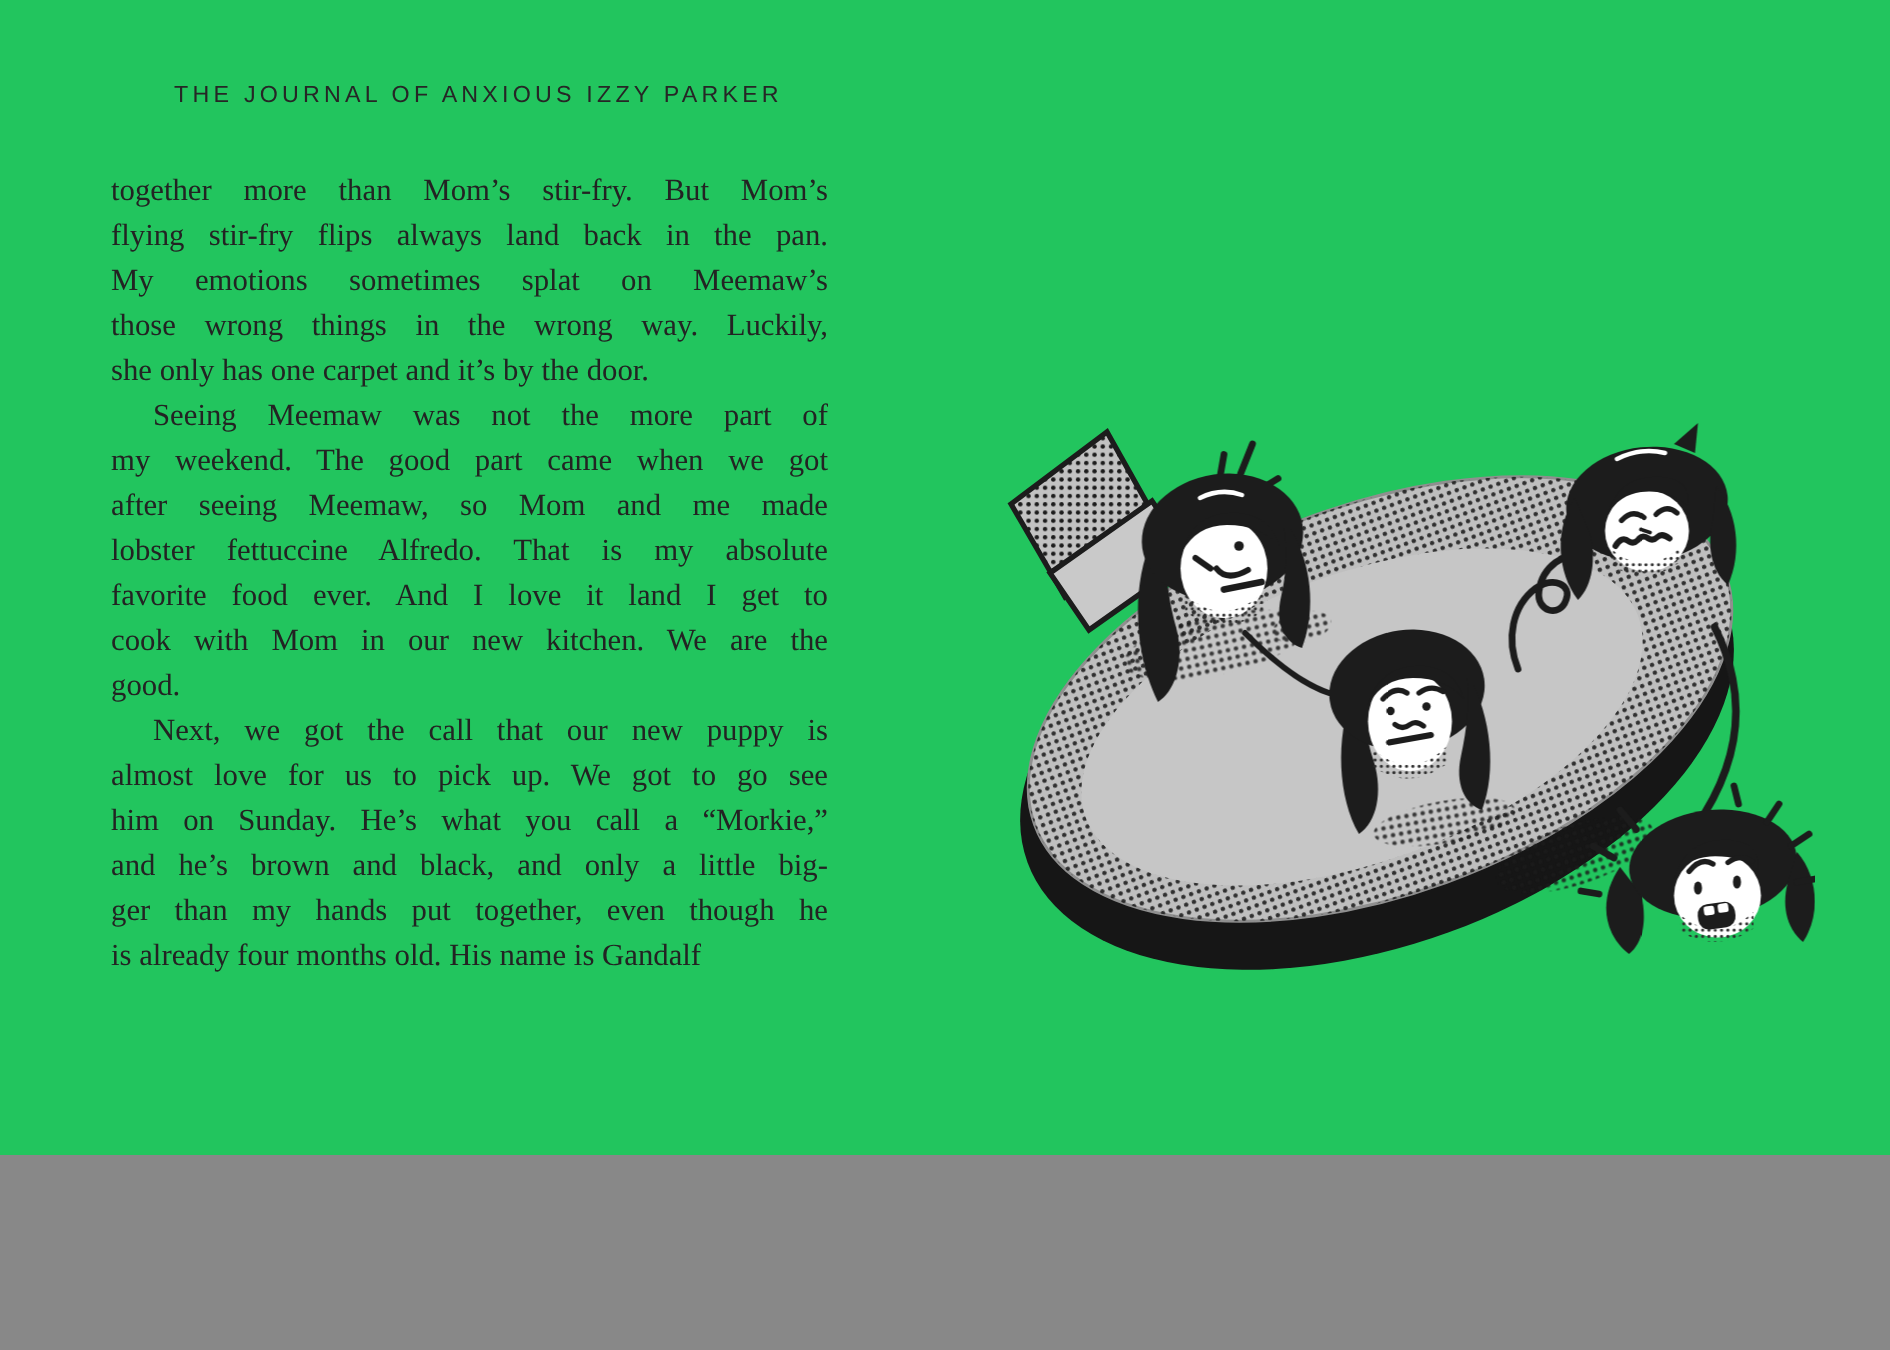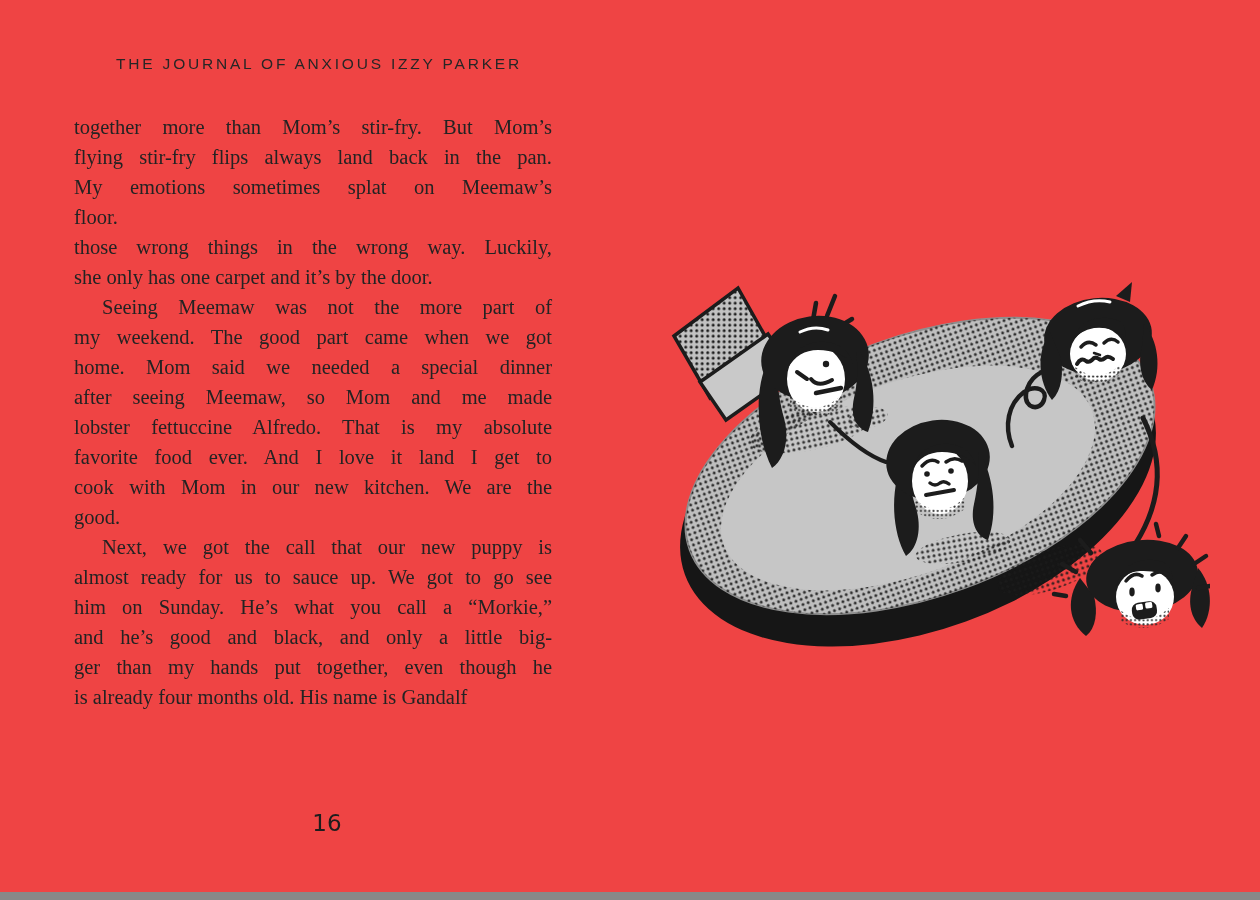--- a/index.html
+++ b/index.html
@@ -1,19 +1,19 @@
 <!DOCTYPE html>
 <html><head>
 <meta charset="utf-8">
 <style>
   html,body { margin:0; padding:0; }
   body { background:#888; }
   #page {
-    position:relative; width:1260px; height:892px;
-    background:#ef4444; overflow:hidden;
+    position:relative; width:1260px; height:770px;
+    background:#22c55e; overflow:hidden;
     font-family:"Liberation Serif", serif; color:#1f1f1f;
   }
   
   #running-header {
     position:absolute; left:80px; top:55px; width:478px;
     text-align:center;
     font-family:"Liberation Sans", sans-serif;
     font-size:15.5px; font-weight:500; letter-spacing:2.8px;
     color:#262626; white-space:nowrap;
   }
@@ -41,41 +41,39 @@
 
 <div id="page">
 
   <div id="running-header">THE JOURNAL OF ANXIOUS IZZY PARKER</div>
 
   <div id="text-column">
       <div class="para">
         <div class="line">together more than Mom’s stir-fry. But Mom’s</div>
         <div class="line">flying stir-fry flips always land back in the pan.</div>
         <div class="line">My emotions sometimes splat on Meemaw’s</div>
-        <div class="line last">floor.</div>
       </div>
       <div class="para">
         <div class="line">those wrong things in the wrong way. Luckily,</div>
         <div class="line last">she only has one carpet and it’s by the door.</div>
       </div>
       <div class="para">
         <div class="line indent">Seeing Meemaw was not the more part of</div>
         <div class="line">my weekend. The good part came when we got</div>
-        <div class="line">home. Mom said we needed a special dinner</div>
         <div class="line">after seeing Meemaw, so Mom and me made</div>
         <div class="line">lobster fettuccine Alfredo. That is my absolute</div>
         <div class="line">favorite food ever. And I love it land I get to</div>
         <div class="line">cook with Mom in our new kitchen. We are the</div>
         <div class="line last">good.</div>
       </div>
       <div class="para">
         <div class="line indent">Next, we got the call that our new puppy is</div>
-        <div class="line">almost ready for us to sauce up. We got to go see</div>
+        <div class="line">almost love for us to pick up. We got to go see</div>
         <div class="line">him on Sunday. He’s what you call a “Morkie,”</div>
-        <div class="line">and he’s good and black, and only a little big-</div>
+        <div class="line">and he’s brown and black, and only a little big-</div>
         <div class="line">ger than my hands put together, even though he</div>
         <div class="line last">is already four months old. His name is Gandalf</div>
       </div>
     </div>
 
   <div id="page-number">16</div>
 
   <div id="illustration">
     <svg viewBox="0 0 560 420" xmlns="http://www.w3.org/2000/svg" aria-label="Frying pan tilted with two anxious girl faces cooking inside; two more distressed faces fly out to the right with a spring squiggle, a motion arc and alarm dashes">
       <defs>

